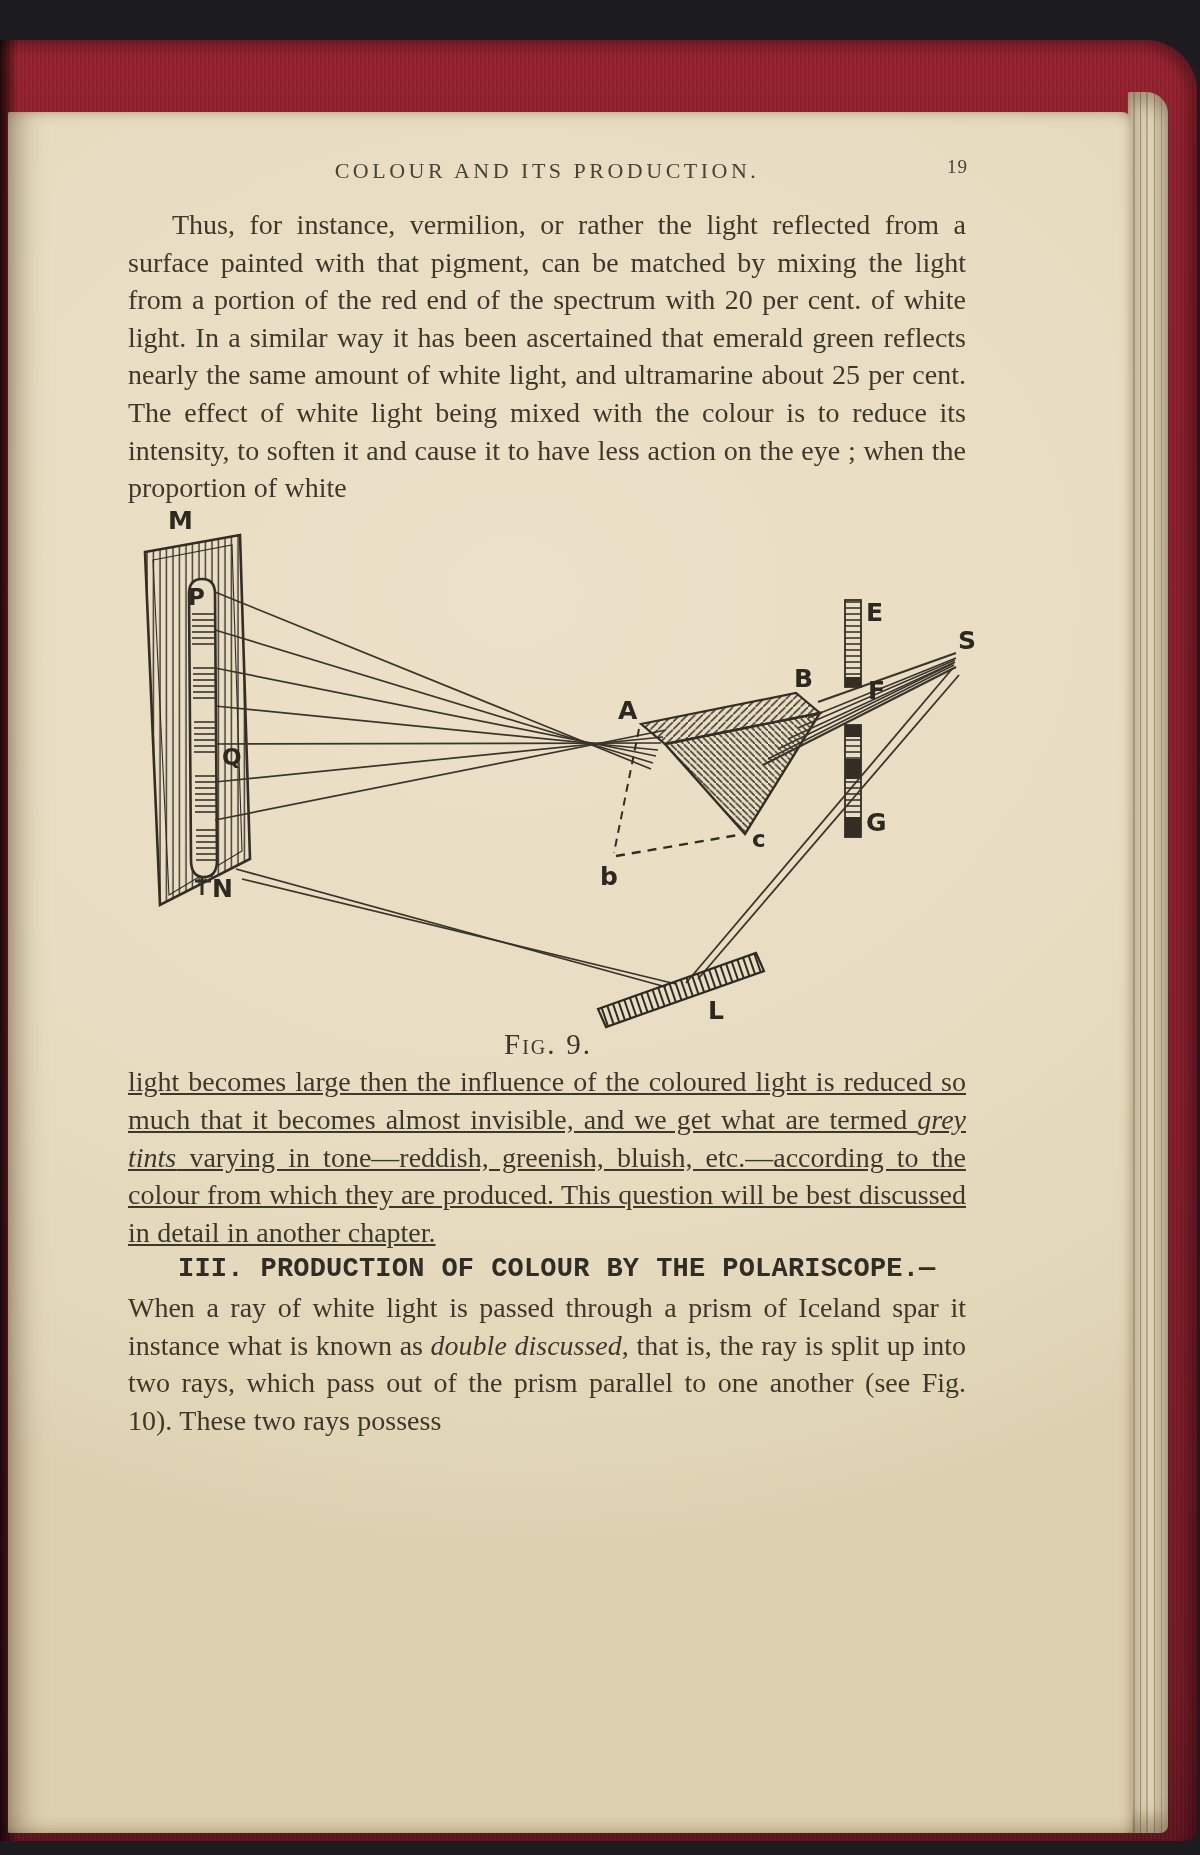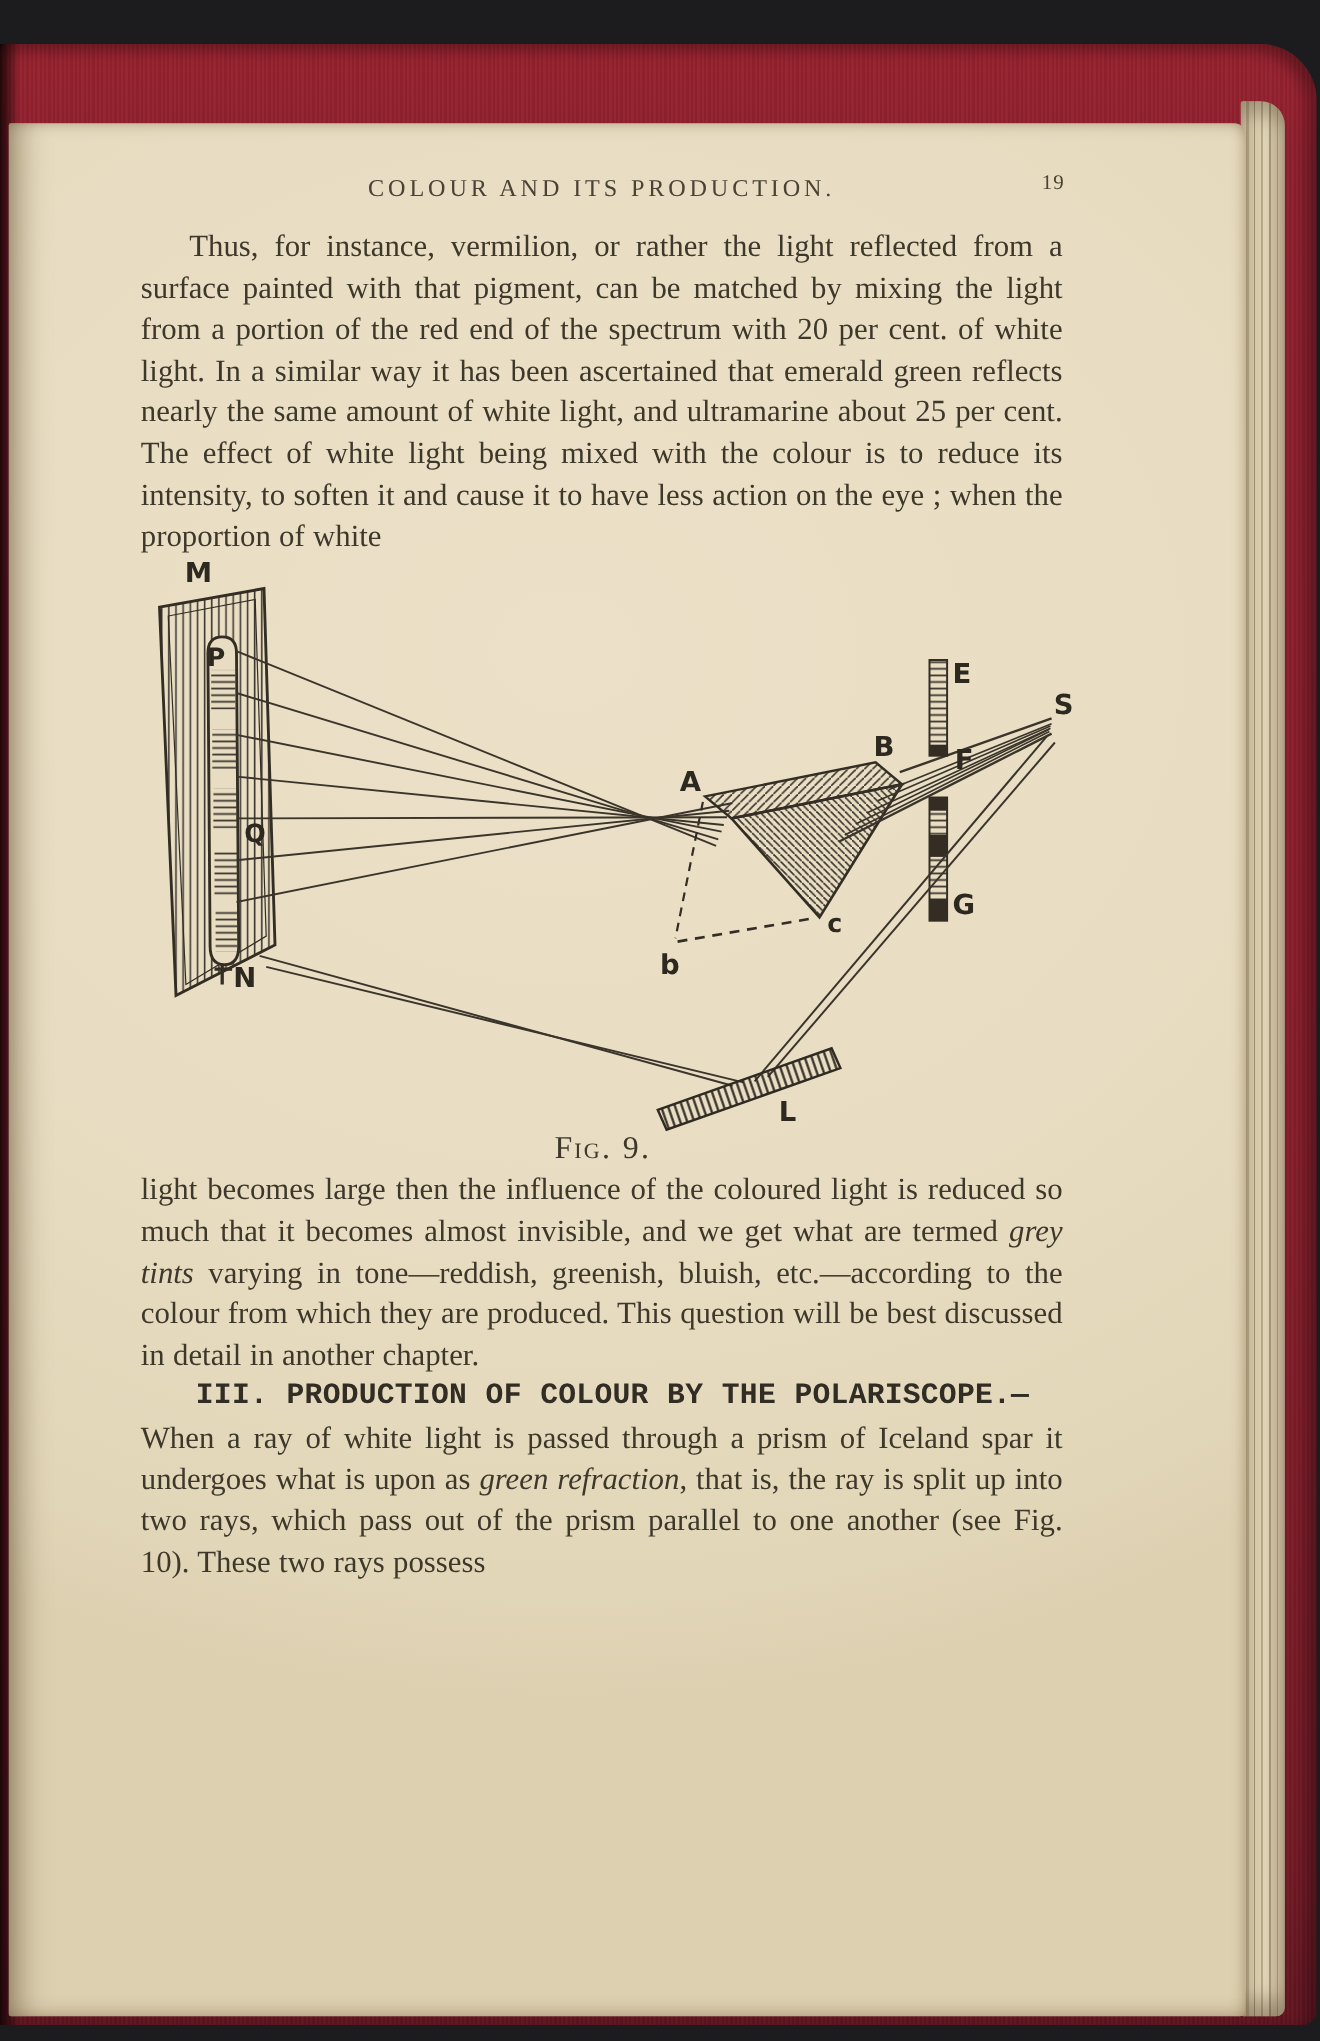--- a/index.html
+++ b/index.html
@@ -59,21 +59,21 @@
     font-family:Liberation Mono, monospace;font-weight:bold;
     font-size:27px;color:#322d24;text-indent:50px;letter-spacing:0.2px;
     text-align:left;
   }
   .fig{margin:-10px 0 0 -10px;width:860px;}
   .fig svg{display:block;}
   .fig-caption{
     text-align:center;font-variant:small-caps;font-size:29px;
     letter-spacing:2px;color:#3e382b;margin:-6px 0 0 0;
   }
-  .after-fig{margin-top:14px;}
+  .after-fig{margin-top:14px;text-decoration:underline;}
   .flabel{font-family:"DejaVu Sans", sans-serif;font-weight:bold;font-size:25px;fill:#2d2820;}
   .flabel-sm{font-family:"DejaVu Sans", sans-serif;font-weight:bold;font-size:23px;fill:#2d2820;}
 </style>
 </head>
 <body>
 
 <div class="scene">
   <div class="cover"></div>
   <div class="page-stack"></div>
 
@@ -187,18 +187,18 @@
             <text class="flabel" x="840" y="152">S</text>
             <text class="flabel" x="590" y="522">L</text>
           </svg>
           <figcaption class="fig-caption">Fig. 9.</figcaption>
         </figure>
 
         <p class="after-fig"><span>light becomes large then the influence of the coloured light is reduced so much that it becomes almost invisible, and we get what are termed </span><i>grey tints</i><span> varying in tone—reddish, greenish, bluish, etc.—according to the colour from which they are produced.  This question will be best discussed in detail in another chapter.</span></p>
 
         <p class="section-heading">III. PRODUCTION OF COLOUR BY THE POLARISCOPE.—</p>
 
-        <p><span>When a ray of white light is passed through a prism of Iceland spar it undergoes what is upon as </span><i>green refraction</i><span>, that is, the ray is split up into two rays, which pass out of the prism parallel to one another (see Fig. 10).  These two rays possess</span></p>
+        <p><span>When a ray of white light is passed through a prism of Iceland spar it instance what is known as </span><i>double discussed</i><span>, that is, the ray is split up into two rays, which pass out of the prism parallel to one another (see Fig. 10).  These two rays possess</span></p>
       </div>
 
     </div>
   </div>
 </div>
 
 </body></html>

